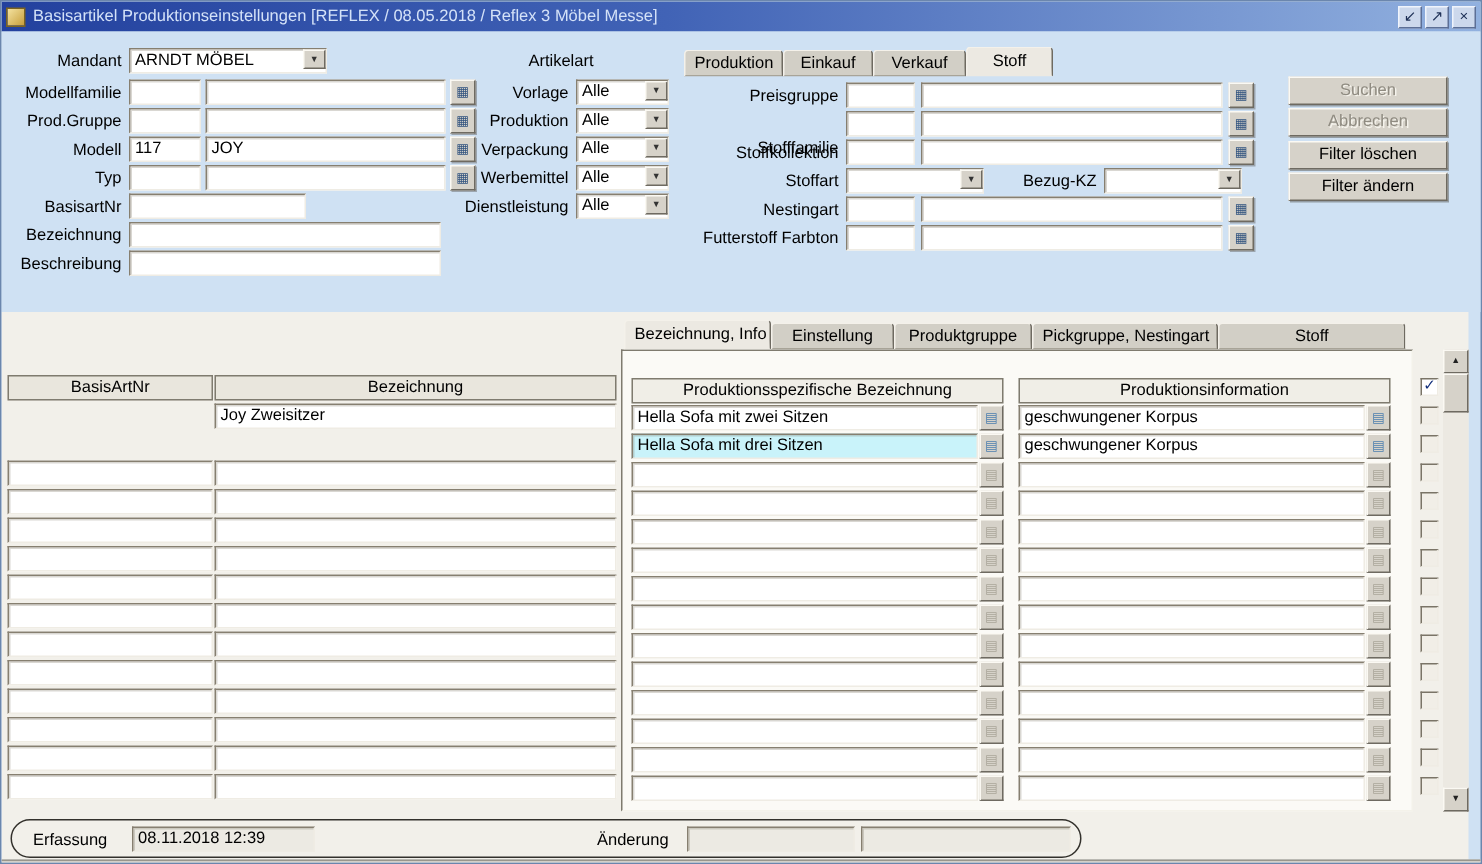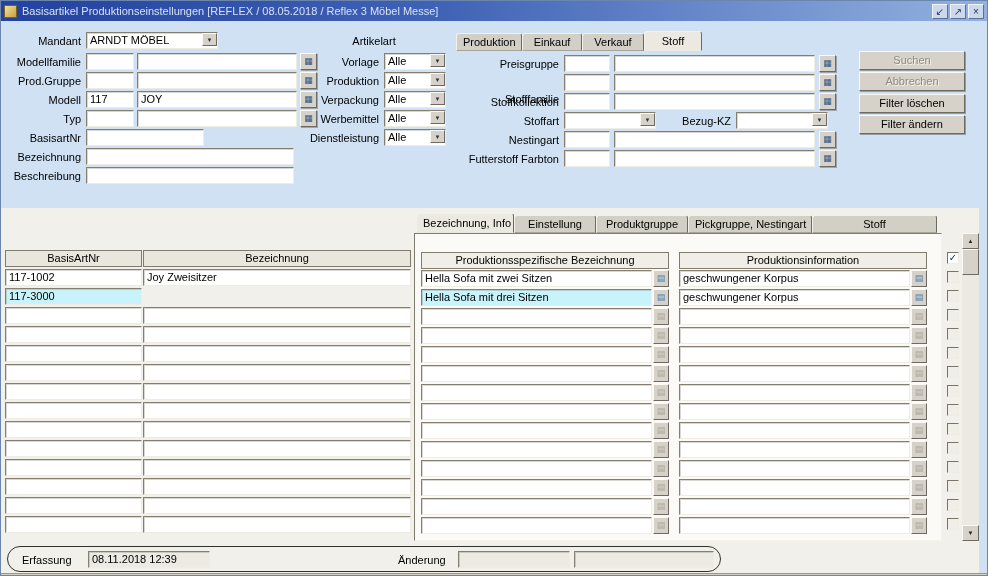--- a/index.html
+++ b/index.html
@@ -157,23 +157,21 @@
     <div class="tab active" style="width:98px">Bezeichnung, Info</div>
     <div class="tab" style="width:82px">Einstellung</div>
     <div class="tab" style="width:92px">Produktgruppe</div>
     <div class="tab" style="width:124px">Pickgruppe, Nestingart</div>
     <div class="tab" style="width:125px">Stoff</div>
   </div>
 
   <div class="th" style="left:4px;top:249px;width:137px">BasisArtNr</div>
   <div class="th" style="left:142px;top:249px;width:268px">Bezeichnung</div>
 
-  <div class="fld" style="left:4px;top:268px;width:137px">117-1002</div>
   <div class="fld" style="left:142px;top:268px;width:268px">Joy Zweisitzer</div>
-  <div class="fld hl" style="left:4px;top:287px;width:137px">117-3000</div>
   <div class="fld" style="left:4px;top:306px;width:137px"></div>
     <div class="fld" style="left:142px;top:306px;width:268px"></div>
   <div class="fld" style="left:4px;top:325px;width:137px"></div>
     <div class="fld" style="left:142px;top:325px;width:268px"></div>
   <div class="fld" style="left:4px;top:344px;width:137px"></div>
     <div class="fld" style="left:142px;top:344px;width:268px"></div>
   <div class="fld" style="left:4px;top:363px;width:137px"></div>
     <div class="fld" style="left:142px;top:363px;width:268px"></div>
   <div class="fld" style="left:4px;top:382px;width:137px"></div>
     <div class="fld" style="left:142px;top:382px;width:268px"></div>

